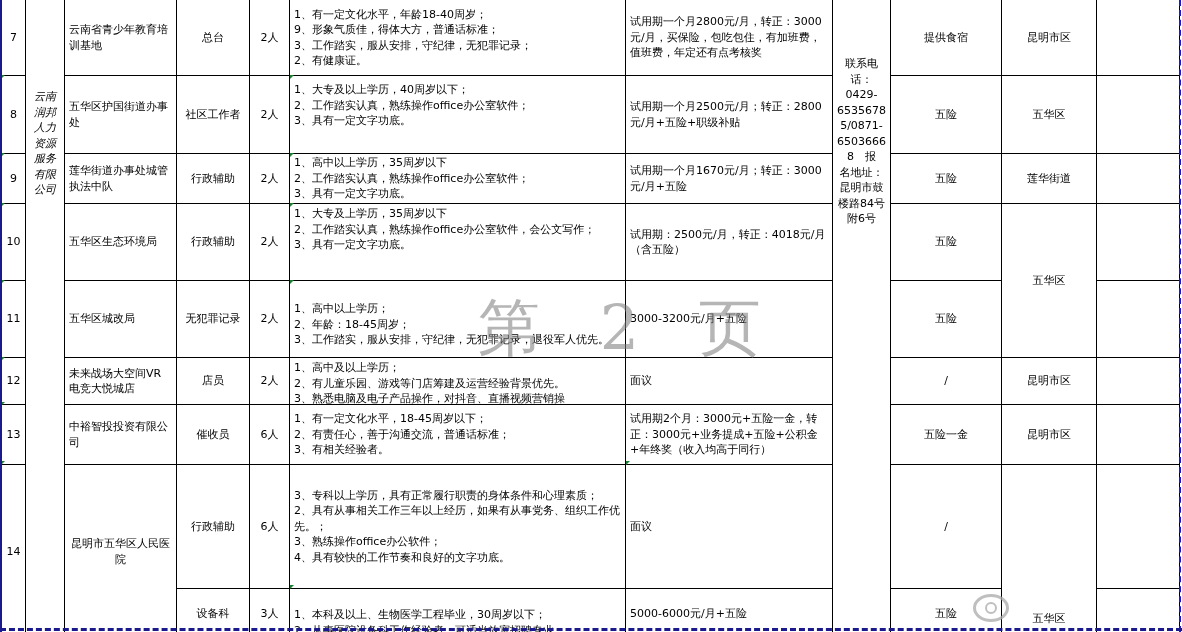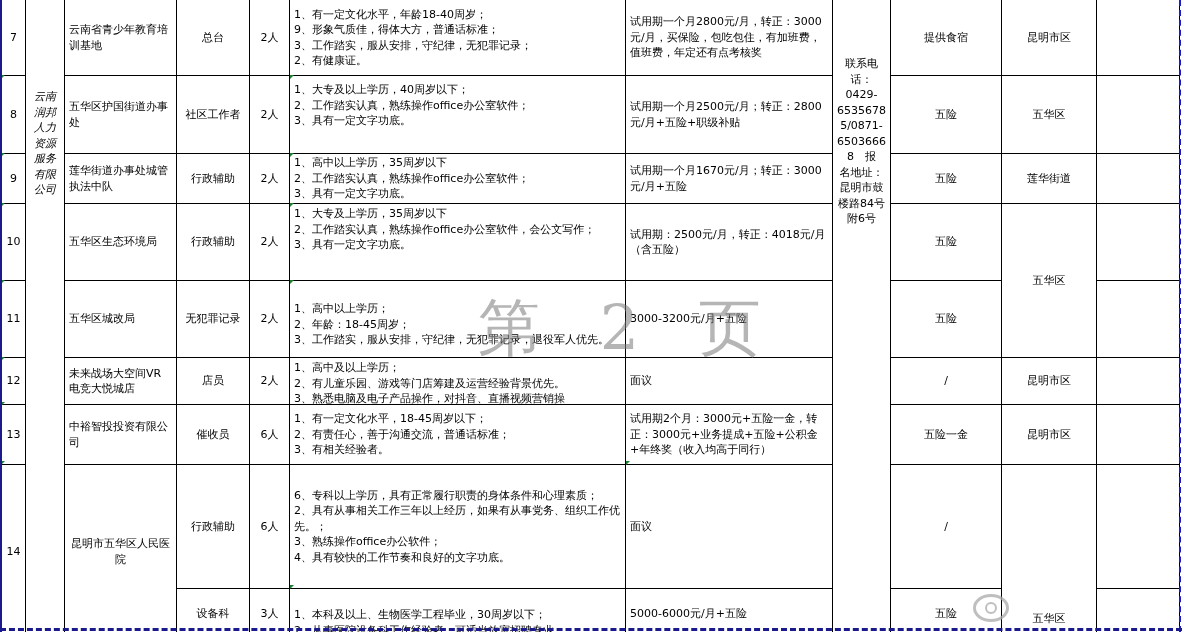--- a/index.html
+++ b/index.html
@@ -182,21 +182,21 @@
         <td class="c">昆明市区</td>
         <td></td>
       </tr>
 
       <tr style="height:124px">
         <td class="c no" rowspan="2">14</td>
         <td class="c unit" rowspan="2">昆明市五华区人民医院</td>
         <td class="c">行政辅助</td>
         <td class="c">6人</td>
         <td class="l req">
-          <div class="wrap">6、专科以上学历，具有正常履行职责的身体条件和心理素质；</div>
+          <div class="wrap">3、专科以上学历，具有正常履行职责的身体条件和心理素质；</div>
           <div class="wrap">2、具有从事相关工作三年以上经历，如果有从事党务、组织工作优先。；</div>
           <div>3、熟练操作office办公软件；</div>
           <div>4、具有较快的工作节奏和良好的文字功底。</div>
         </td>
         <td class="l">面议</td>
         <td class="c">/</td>
         <td class="c" rowspan="2" style="vertical-align:bottom; padding-bottom:12px;">
           <span>五华区</span>
         </td>
         <td></td>

